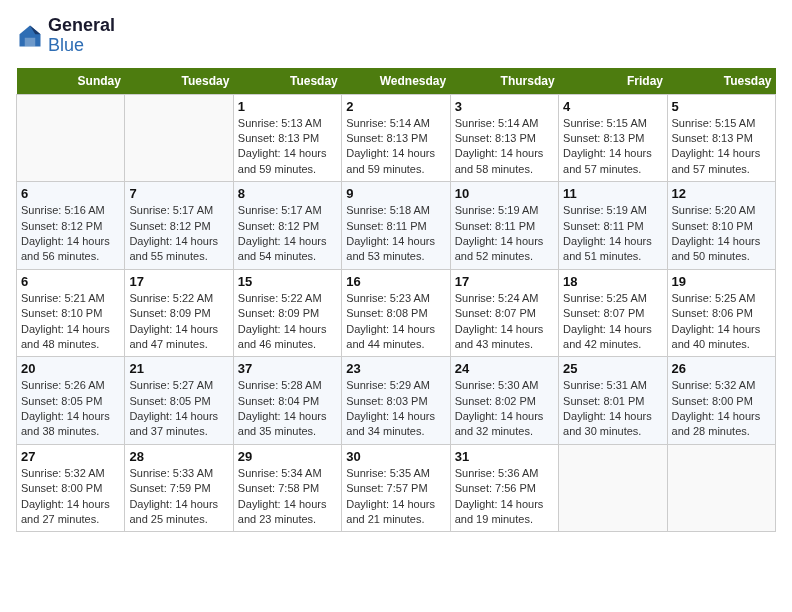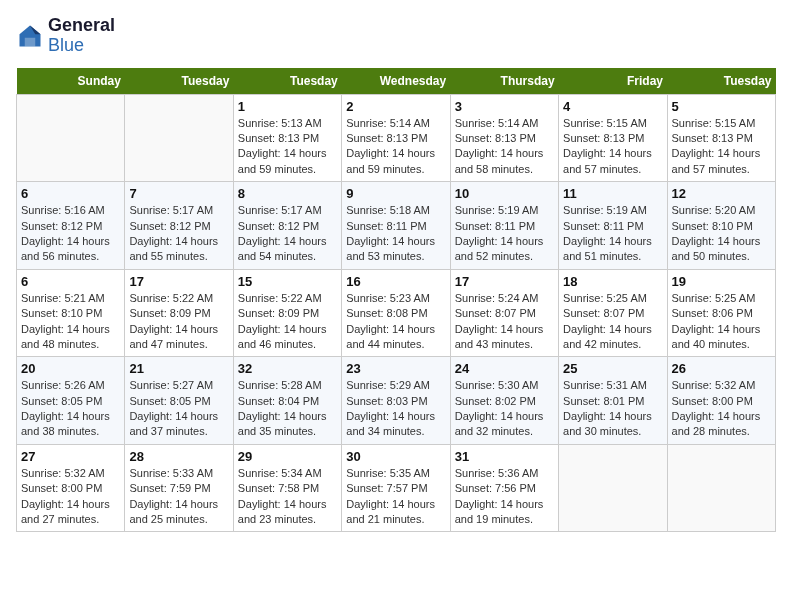--- a/index.html
+++ b/index.html
@@ -202,21 +202,21 @@
       <tr>
         <td>
           <div class="day-num">20</div>
           <div class="day-info">Sunrise: 5:26 AM<br>Sunset: 8:05 PM<br>Daylight: 14 hours and 38 minutes.</div>
         </td>
         <td>
           <div class="day-num">21</div>
           <div class="day-info">Sunrise: 5:27 AM<br>Sunset: 8:05 PM<br>Daylight: 14 hours and 37 minutes.</div>
         </td>
         <td>
-          <div class="day-num">32</div>
+          <div class="day-num">37</div>
           <div class="day-info">Sunrise: 5:28 AM<br>Sunset: 8:04 PM<br>Daylight: 14 hours and 35 minutes.</div>
         </td>
         <td>
           <div class="day-num">23</div>
           <div class="day-info">Sunrise: 5:29 AM<br>Sunset: 8:03 PM<br>Daylight: 14 hours and 34 minutes.</div>
         </td>
         <td>
           <div class="day-num">24</div>
           <div class="day-info">Sunrise: 5:30 AM<br>Sunset: 8:02 PM<br>Daylight: 14 hours and 32 minutes.</div>
         </td>

